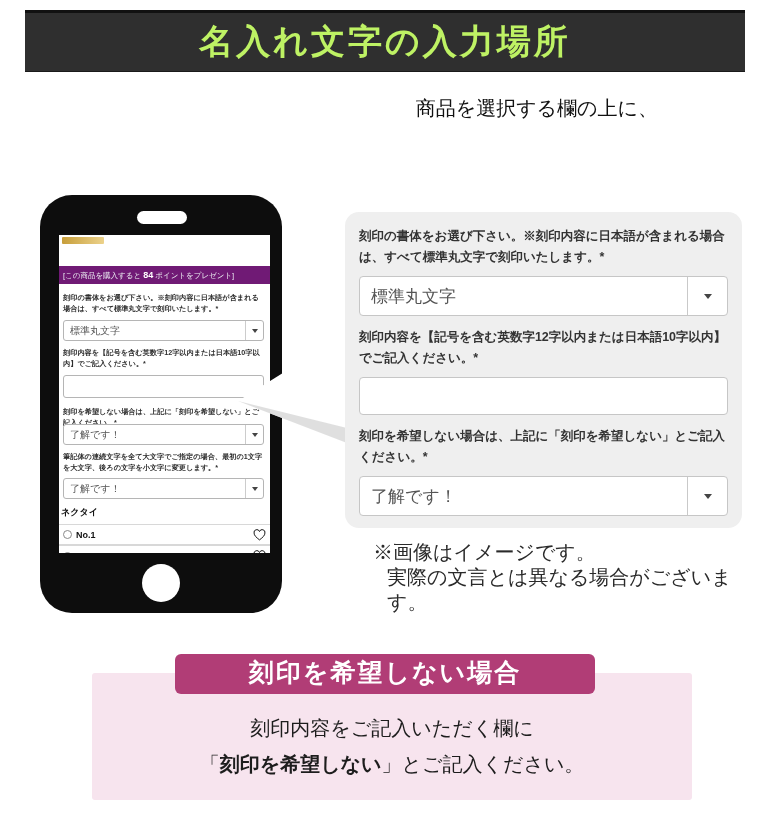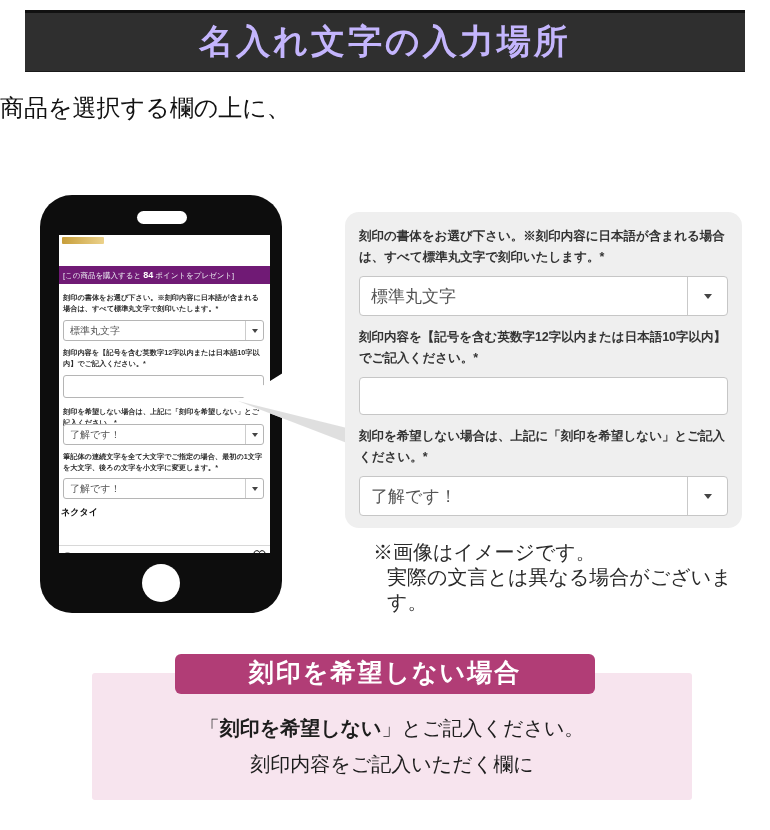--- a/index.html
+++ b/index.html
@@ -6,26 +6,26 @@
   html,body { background:#fff; }
   .page {
     position:relative; width:770px; height:830px; background:#fff;
     font-family:"Liberation Sans", sans-serif; overflow:hidden;
   }
 
   
   .top-banner {
     position:absolute; left:25px; top:10px; width:720px; height:62px;
     background:#2f2f2f; border-top:3px solid #111; border-bottom:1px solid #1a1a1a;
-    color:#c4b5fd; font-family:"Liberation Serif", serif; font-size:34px;
+    color:#bef264; font-family:"Liberation Serif", serif; font-size:34px;
     letter-spacing:3px; text-align:center; line-height:58px; font-weight:700;
   }
   .subtitle {
-    position:absolute; left:0; top:88px; width:658px; text-align:left;
-    font-family:"Liberation Serif", serif; font-size:24px; color:#111; line-height:40px;
+    position:absolute; left:0; top:88px; width:658px; text-align:right;
+    font-family:"Liberation Serif", serif; font-size:20px; color:#111; line-height:40px;
   }
 
   
   .phone {
     position:absolute; left:40px; top:195px; width:242px; height:418px;
     background:#0d0d0d; border-radius:32px;
   }
   .speaker { position:absolute; left:97px; top:16px; width:50px; height:13px; background:#fff; border-radius:7px; }
   .home-btn { position:absolute; left:102px; top:369px; width:38px; height:38px; background:#fff; border-radius:50%; }
   .screen { position:absolute; left:19px; top:40px; width:211px; height:318px; background:#fff; overflow:hidden; }
@@ -138,20 +138,27 @@
       <div class="p-label p-l4">筆記体の連続文字を全て大文字でご指定の場合、最初の1文字を大文字、後ろの文字を小文字に変更します。*</div>
       <div class="p-select p-s3">
         <span class="val">了解です！</span>
         <span class="arr">
             <span class="tri small"></span>
           </span>
       </div>
 
       <div class="p-section-title">ネクタイ</div>
 
+      <div class="p-row p-row1">
+        <span class="radio"></span>
+        <span class="rlabel">No.1</span>
+        <svg width="13" height="12" viewBox="0 0 24 22">
+          <path d="M12 20 C6 15.5 2 11.8 2 7.4 A5.2 5.2 0 0 1 12 4.6 A5.2 5.2 0 0 1 22 7.4 C22 11.8 18 15.5 12 20 Z" fill="none" stroke="#111" stroke-width="1.8"></path>
+        </svg>
+      </div>
       <div class="p-row p-row2">
         <span class="radio"></span>
         <span class="rlabel">No.2</span>
         <svg width="13" height="12" viewBox="0 0 24 22">
           <path d="M12 20 C6 15.5 2 11.8 2 7.4 A5.2 5.2 0 0 1 12 4.6 A5.2 5.2 0 0 1 22 7.4 C22 11.8 18 15.5 12 20 Z" fill="none" stroke="#111" stroke-width="1.8"></path>
         </svg>
       </div>
     </div>
     <div class="home-btn"></div>
   </div>
@@ -183,19 +190,19 @@
   </div>
 
   <div class="note">
     <div>※画像はイメージです。</div>
     <div class="indent">実際の文言とは異なる場合がございます。</div>
   </div>
 
   <div class="pink-band"></div>
   <div class="footer-banner">刻印を希望しない場合</div>
   <div class="footer-text">
+    <div>刻印内容をご記入いただく欄に</div>
     <div>
       <span>「</span><b>刻印を希望しない</b><span>」とご記入ください。</span>
     </div>
-    <div>刻印内容をご記入いただく欄に</div>
   </div>
 
 </div>
 
 </body></html>

